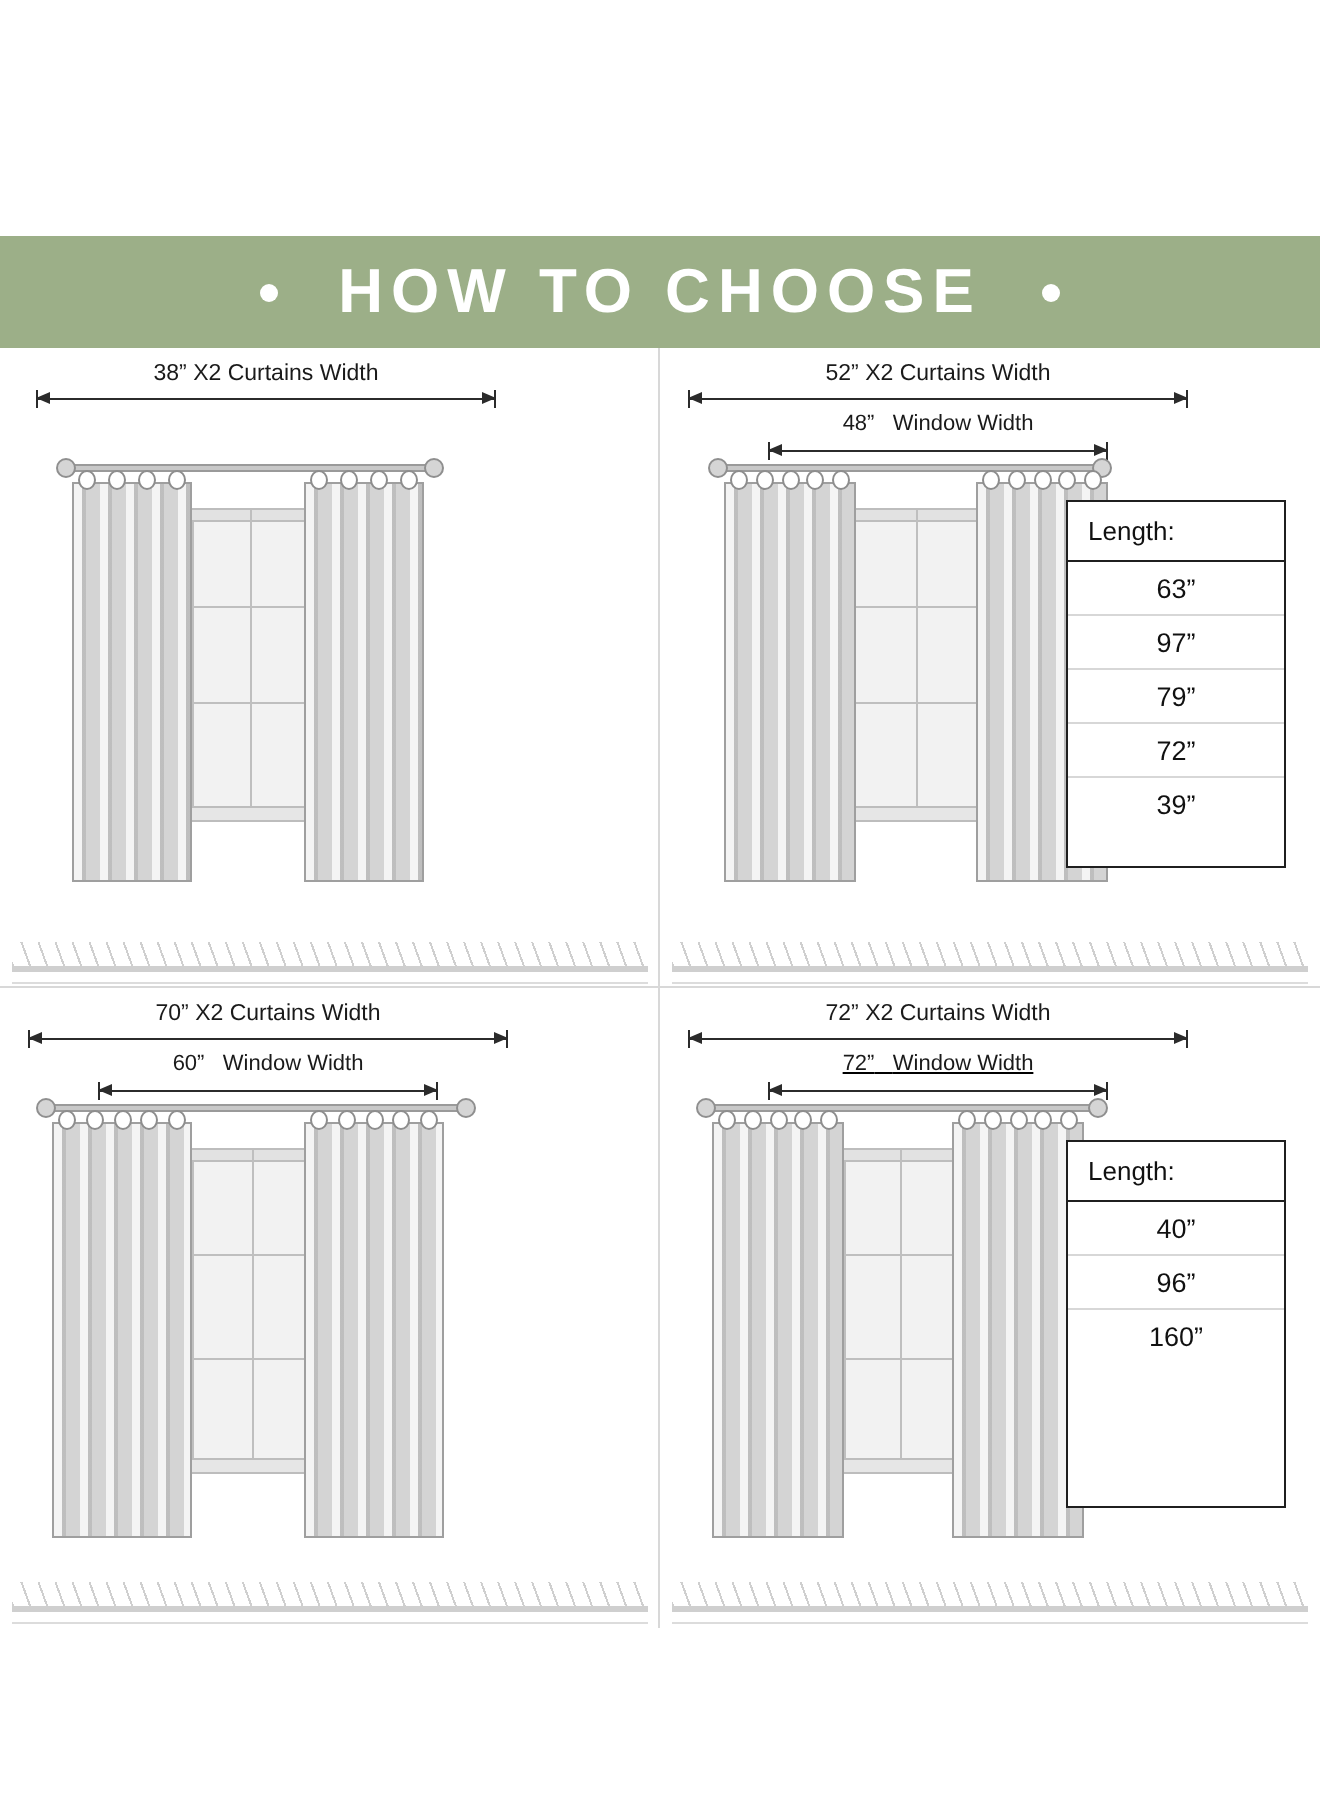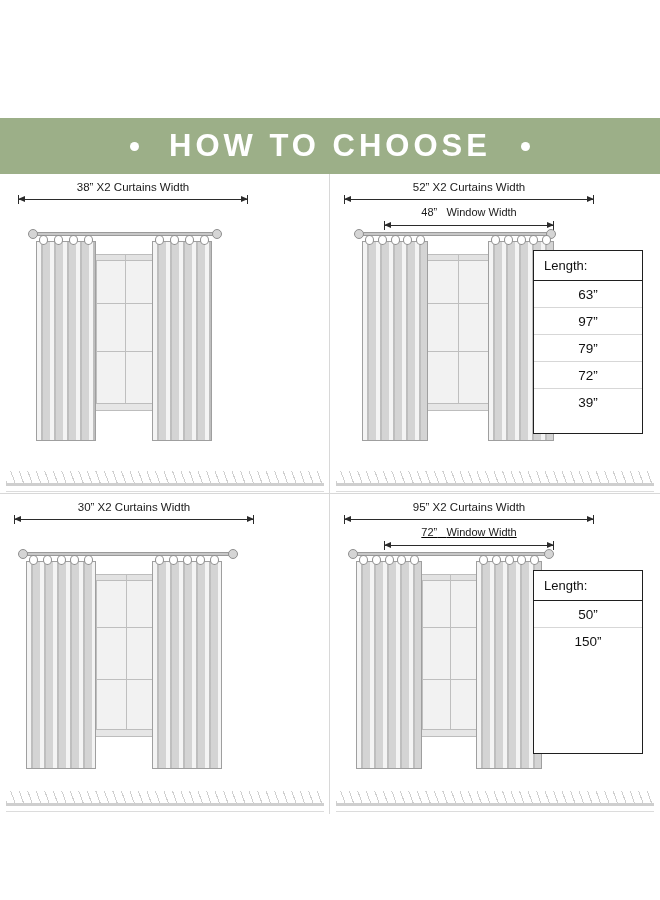--- a/index.html
+++ b/index.html
@@ -393,28 +393,41 @@
       <div class="length-item">63”</div>
       <div class="length-item">97”</div>
       <div class="length-item">79”</div>
       <div class="length-item">72”</div>
       <div class="length-item">39”</div>
     </div>
   </div>
 
   <div class="panel p3">
     <div class="dimblock" style="left:14px; width:240px;">
-      <div class="dim-label">30” X2 Curtains Width</div>
+      <div class="dim-label">70” X2 Curtains Width</div>
       <div class="arrowline">
         <div class="bar"></div>
           <div class="cap l"></div>
           <div class="cap r"></div>
         <div class="head l"></div>
           <div class="head r"></div>
       </div>
+      <div class="inner-dim" style="width:170px;">
+        <div class="dim-label small">
+          <span>60”</span>
+          &nbsp;&nbsp;<span>Window Width</span>
+        </div>
+        <div class="arrowline">
+          <div class="bar"></div>
+            <div class="cap l"></div>
+            <div class="cap r"></div>
+          <div class="head l"></div>
+            <div class="head r"></div>
+        </div>
+      </div>
     </div>
 
     <div class="scene">
       <div class="rod" style="left:22px; right:96px;"></div>
       <div class="finial" style="left:18px;"></div>
       <div class="finial" style="right:92px;"></div>
 
       <div class="window" style="left:96px; top:22px; width:60px; height:158px;">
         <div class="win-top-trim" style="top:-1px;"></div>
         <div class="win-sash" style="top:52px;"></div>
@@ -445,21 +458,21 @@
       </div>
 
       <div class="hatch"></div>
       <div class="floor"></div>
       <div class="floor2"></div>
     </div>
   </div>
 
   <div class="panel p4">
     <div class="dimblock wide" style="left:14px; width:250px;">
-      <div class="dim-label">95” X2 Curtains Width</div>
+      <div class="dim-label">72” X2 Curtains Width</div>
       <div class="arrowline">
         <div class="bar"></div>
           <div class="cap l"></div>
           <div class="cap r"></div>
         <div class="head l"></div>
           <div class="head r"></div>
       </div>
       <div class="inner-dim" style="width:170px;text-decoration:underline;">
         <div class="dim-label small">
           <span>72”</span>
@@ -509,18 +522,19 @@
         </div>
       </div>
 
       <div class="hatch"></div>
       <div class="floor"></div>
       <div class="floor2"></div>
     </div>
 
     <div class="length-box" style="left:203px; top:76px; width:110px; height:184px;">
       <div class="length-title">Length:</div>
-      <div class="length-item">50”</div>
-      <div class="length-item">150”</div>
+      <div class="length-item">40”</div>
+      <div class="length-item">96”</div>
+      <div class="length-item">160”</div>
     </div>
   </div>
 
 </div>
 
 </body></html>

